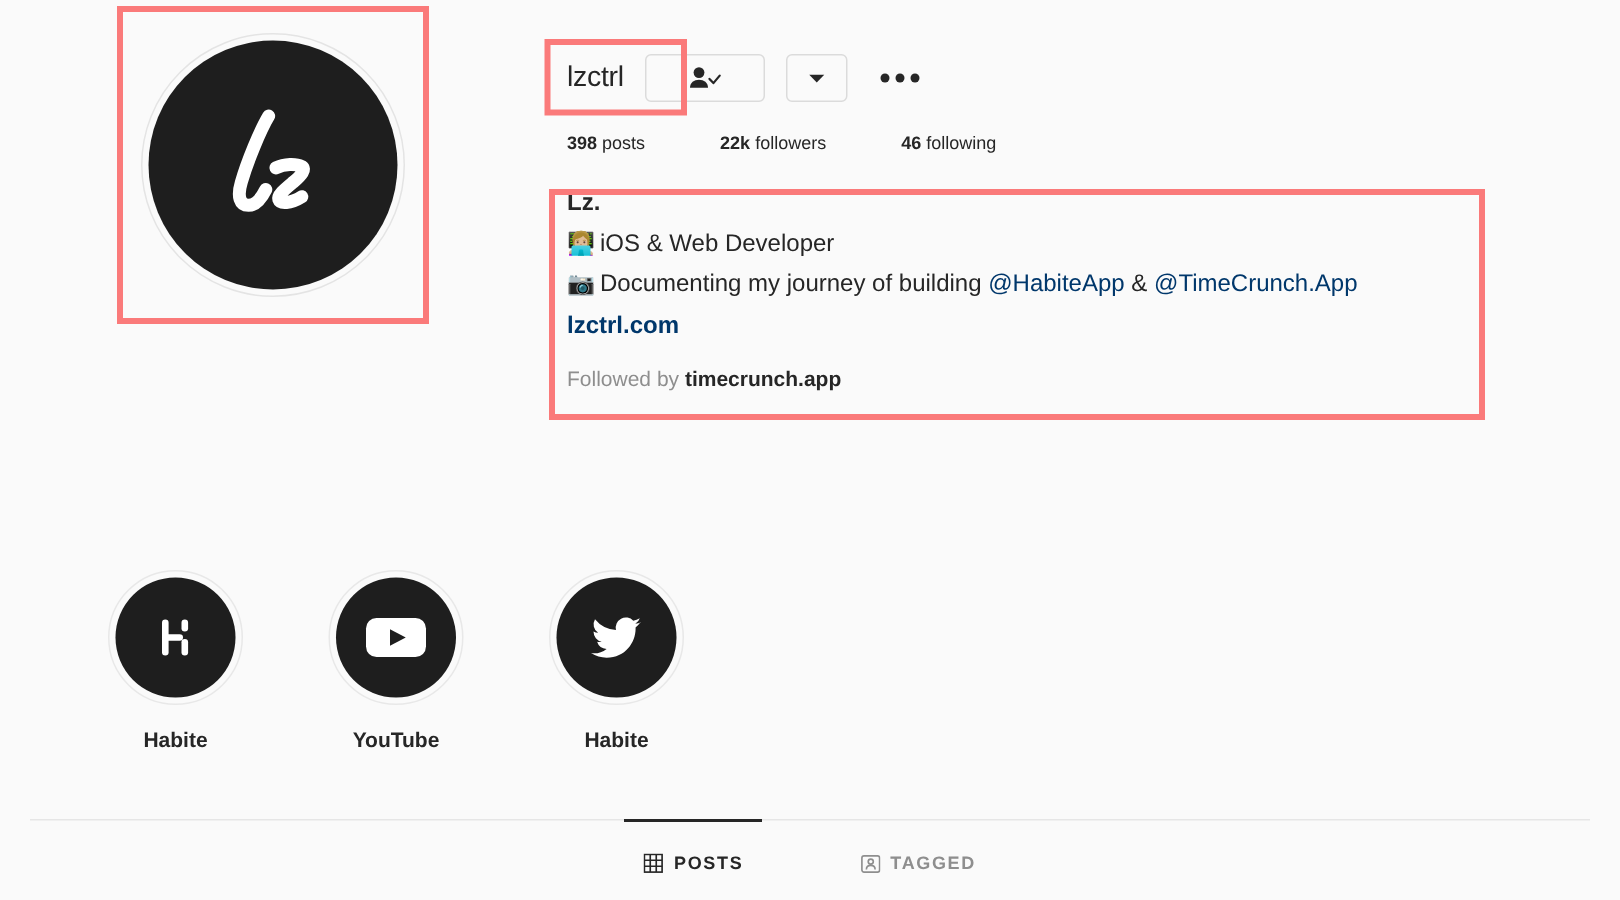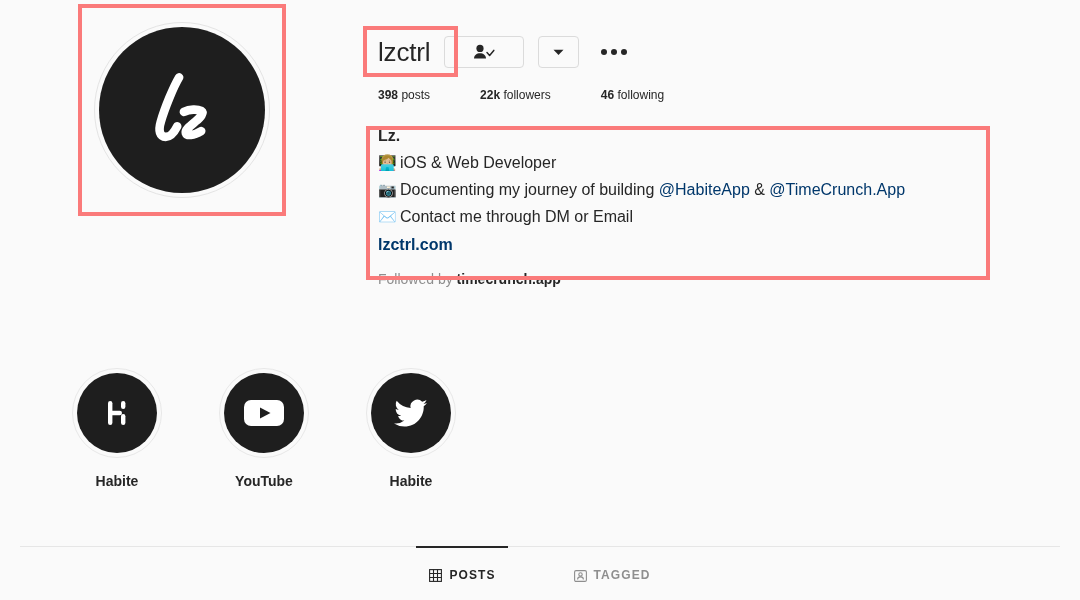--- a/index.html
+++ b/index.html
@@ -54,21 +54,21 @@
   .info { position: absolute; left: 378px; top: 0; width: 690px; }
 
   .id-row {
     display: flex;
     align-items: center;
     gap: 14px;
     height: 78px;
     padding-top: 26px;
   }
   .username {
-    font-size: 26px;
+    font-size: 19px;
     font-weight: 300;
     line-height: 32px;
     letter-spacing: -0.2px;
     color: #262626;
     white-space: nowrap;
   }
   .btn {
     border: 1px solid #dbdbdb;
     background: #fafafa;
     border-radius: 4px;
@@ -124,21 +124,21 @@
   .followed {
     padding-top: 13px;
     font-size: 14px;
     color: #8e8e8e;
   }
   .followed b { color: #262626; font-weight: bold; }
 
   
   .highlights {
     position: absolute;
-    left: 72px; top: 368px;
+    left: 72px; top: 380px;
     display: flex;
     gap: 57px;
   }
   .hl-item {
     width: 90px;
     display: flex;
     flex-direction: column;
     align-items: center;
     cursor: pointer;
   }
@@ -269,23 +269,20 @@
       <div class="name">Lz.</div>
 
       <div>
         <span class="em">👩🏼‍💻</span><span>iOS &amp; Web Developer</span>
       </div>
 
       <div>
         <span class="em">📷</span><span>Documenting my journey of building </span><a class="mention" href="#">@HabiteApp</a><span> &amp; </span><a class="mention" href="#">@TimeCrunch.App</a>
       </div>
 
-      <div>
-        <span class="em">✉️</span><span>Contact me through DM or Email</span>
-      </div>
 
       <a class="site" href="#">lzctrl.com</a>
     </div>
 
     <div class="followed">
       <span>Followed by</span>
       <b>timecrunch.app</b>
     </div>
   </div>
 

